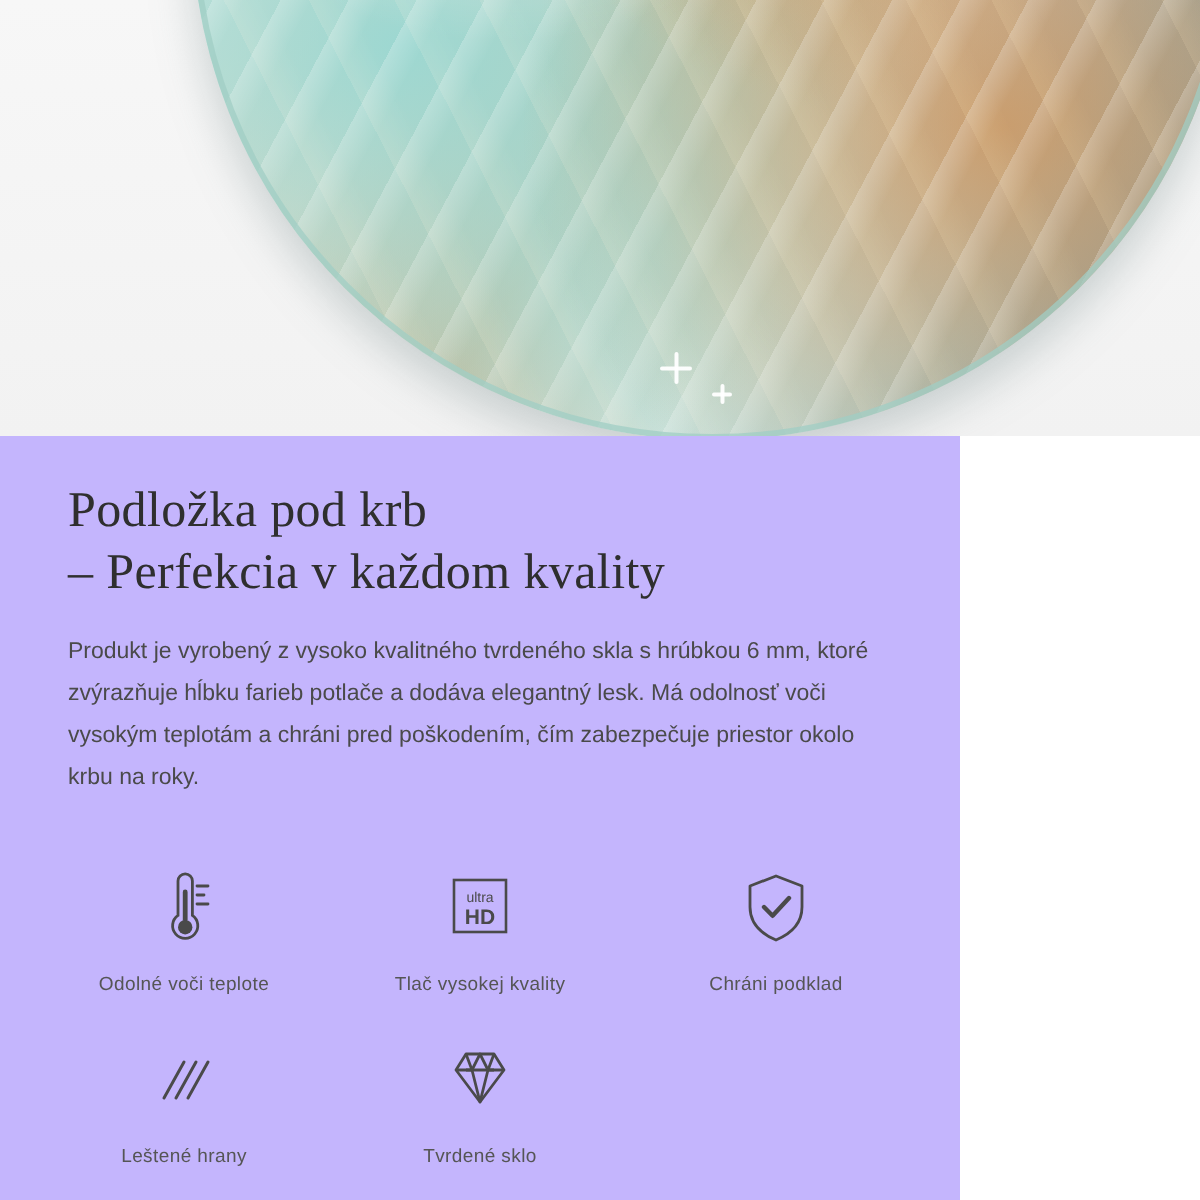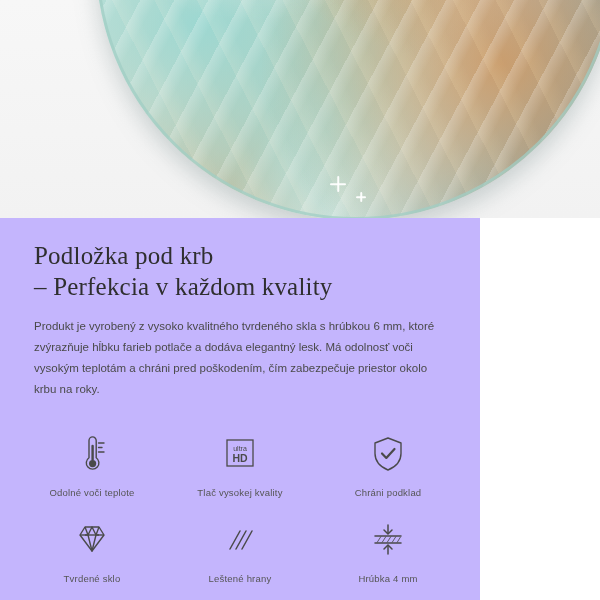--- a/index.html
+++ b/index.html
@@ -206,64 +206,42 @@
         <svg width="36" height="40" viewBox="0 0 36 40">
           <path d="M18 4 L31 9 v10.5c0 8-5.6 13.4-13 16.5C10.6 32.9 5 27.5 5 19.5V9z" fill="none" stroke="#4a4a4a" stroke-width="1.4" stroke-linejoin="round"></path>
           <path d="M12 19.5 l4.3 4.4 L24.5 15" fill="none" stroke="#4a4a4a" stroke-width="2.2" stroke-linecap="round" stroke-linejoin="round"></path>
         </svg>
       </div>
       <div class="feature-label">Chráni podklad</div>
     </div>
 
     <div class="feature">
       <div class="feature-icon">
+        <svg width="40" height="34" viewBox="0 0 40 34">
+          <g stroke="#4a4a4a" stroke-width="1.5" stroke-linecap="round">
+            <line x1="10" y1="26" x2="20" y2="8"></line>
+            <line x1="16" y1="26" x2="26" y2="8"></line>
+            <line x1="22" y1="26" x2="32" y2="8"></line>
+          </g>
+        </svg>
+      </div>
+      <div class="feature-label">Leštené hrany</div>
+    </div>
+
+    <div class="feature">
+      <div class="feature-icon">
         <svg width="40" height="36" viewBox="0 0 40 36">
           <g fill="none" stroke="#4a4a4a" stroke-width="1.4" stroke-linejoin="round">
             <path d="M8 13 L13 5 h14 l5 8 -12 16z"></path>
             <path d="M8 13 h24"></path>
             <path d="M13 5 l3 8 -3 0"></path>
             <path d="M27 5 l-3 8 3 0"></path>
             <path d="M16 13 l4 16 4 -16"></path>
             <path d="M16 13 l4 -8 4 8"></path>
           </g>
         </svg>
       </div>
       <div class="feature-label">Tvrdené sklo</div>
     </div>
 
-    <div class="feature">
-      <div class="feature-icon">
-        <svg width="40" height="34" viewBox="0 0 40 34">
-          <g stroke="#4a4a4a" stroke-width="1.5" stroke-linecap="round">
-            <line x1="10" y1="26" x2="20" y2="8"></line>
-            <line x1="16" y1="26" x2="26" y2="8"></line>
-            <line x1="22" y1="26" x2="32" y2="8"></line>
-          </g>
-        </svg>
-      </div>
-      <div class="feature-label">Leštené hrany</div>
-    </div>
-
-    <div class="feature">
-      <div class="feature-icon">
-        <svg width="40" height="38" viewBox="0 0 40 38">
-          <g stroke="#4a4a4a" stroke-width="1.5" stroke-linecap="round" fill="none">
-            <line x1="20" y1="4" x2="20" y2="12"></line>
-            <path d="M16 9 l4 4 4 -4"></path>
-            <line x1="20" y1="33" x2="20" y2="25"></line>
-            <path d="M16 28 l4 -4 4 4"></path>
-            <line x1="7" y1="15" x2="33" y2="15"></line>
-            <line x1="7" y1="22" x2="33" y2="22"></line>
-          </g>
-          <g stroke="#4a4a4a" stroke-width="1" opacity=".85">
-            <line x1="9" y1="21.6" x2="13" y2="15.4"></line>
-            <line x1="14" y1="21.6" x2="18" y2="15.4"></line>
-            <line x1="19" y1="21.6" x2="23" y2="15.4"></line>
-            <line x1="24" y1="21.6" x2="28" y2="15.4"></line>
-            <line x1="29" y1="21.6" x2="32.5" y2="16"></line>
-          </g>
-        </svg>
-      </div>
-      <div class="feature-label">Hrúbka 4 mm</div>
-    </div>
 
   </div>
 </div>
 
 </body></html>

